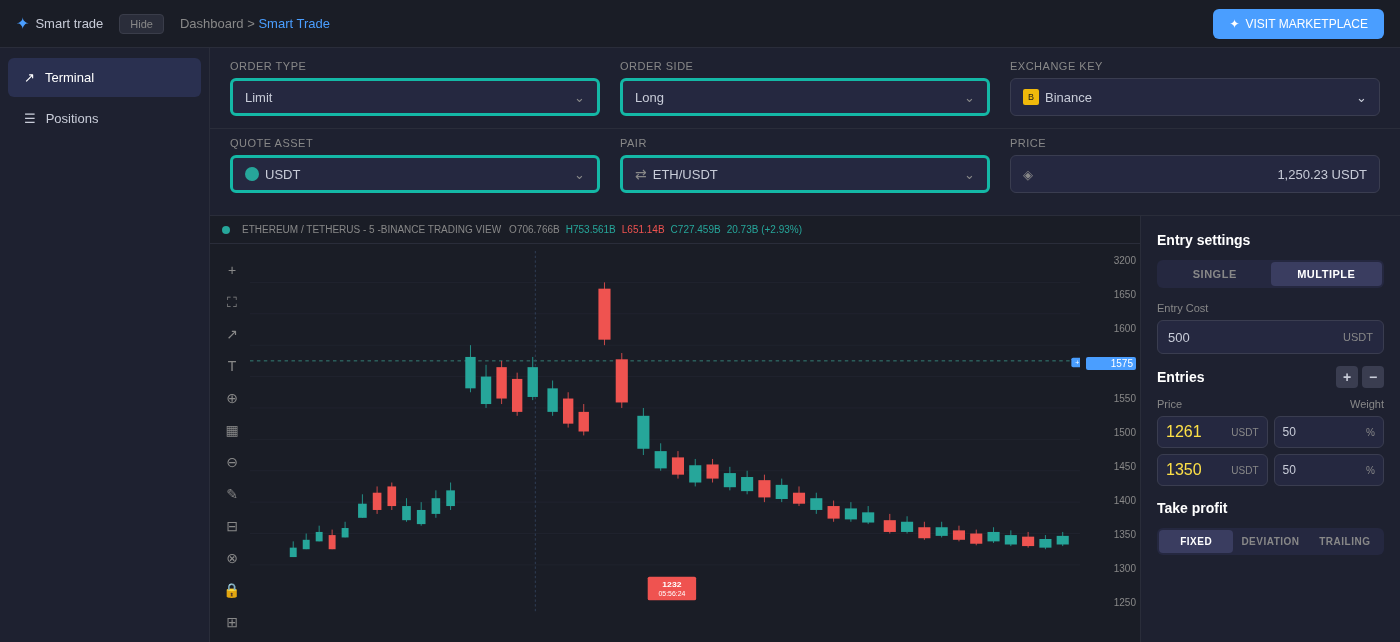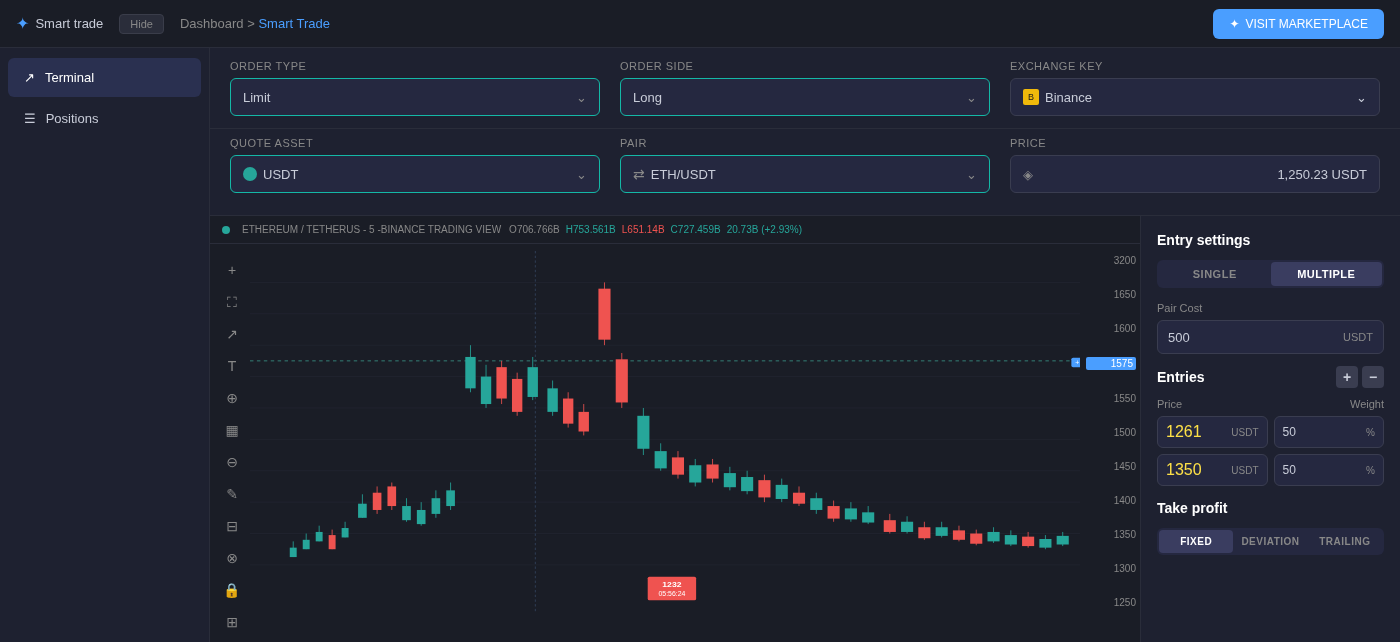--- a/index.html
+++ b/index.html
@@ -120,21 +120,21 @@
       gap: 6px;
     }
     .form-group label {
       color: #888;
       font-size: 11px;
       text-transform: uppercase;
       letter-spacing: 0.5px;
     }
     .form-select {
       background: #252840;
-      border: 1px solid #14b8a6;
+      border: 3px solid #14b8a6;
       color: #c8ccd8;
       border-radius: 6px;
       padding: 8px 12px;
       font-size: 13px;
       width: 370px;
       display: flex;
       align-items: center;
       justify-content: space-between;
       cursor: pointer;
       height: 38px;
@@ -758,21 +758,21 @@
       </div>
 
       <div class="right-panel">
 
         <div class="section-title">Entry settings</div>
         <div class="toggle-group">
           <button class="toggle-btn">SINGLE</button>
           <button class="toggle-btn active">MULTIPLE</button>
         </div>
 
-        <div class="field-label">Pair Cost</div>
+        <div class="field-label">Entry Cost</div>
         <div class="input-with-suffix">
           <input type="text" value="500" style="">
           <span class="input-suffix">USDT</span>
         </div>
 
         <div class="entries-header">
           <span class="entries-title">Entries</span>
           <div class="icon-btn-group">
             <button class="icon-btn">+</button>
             <button class="icon-btn">−</button>

